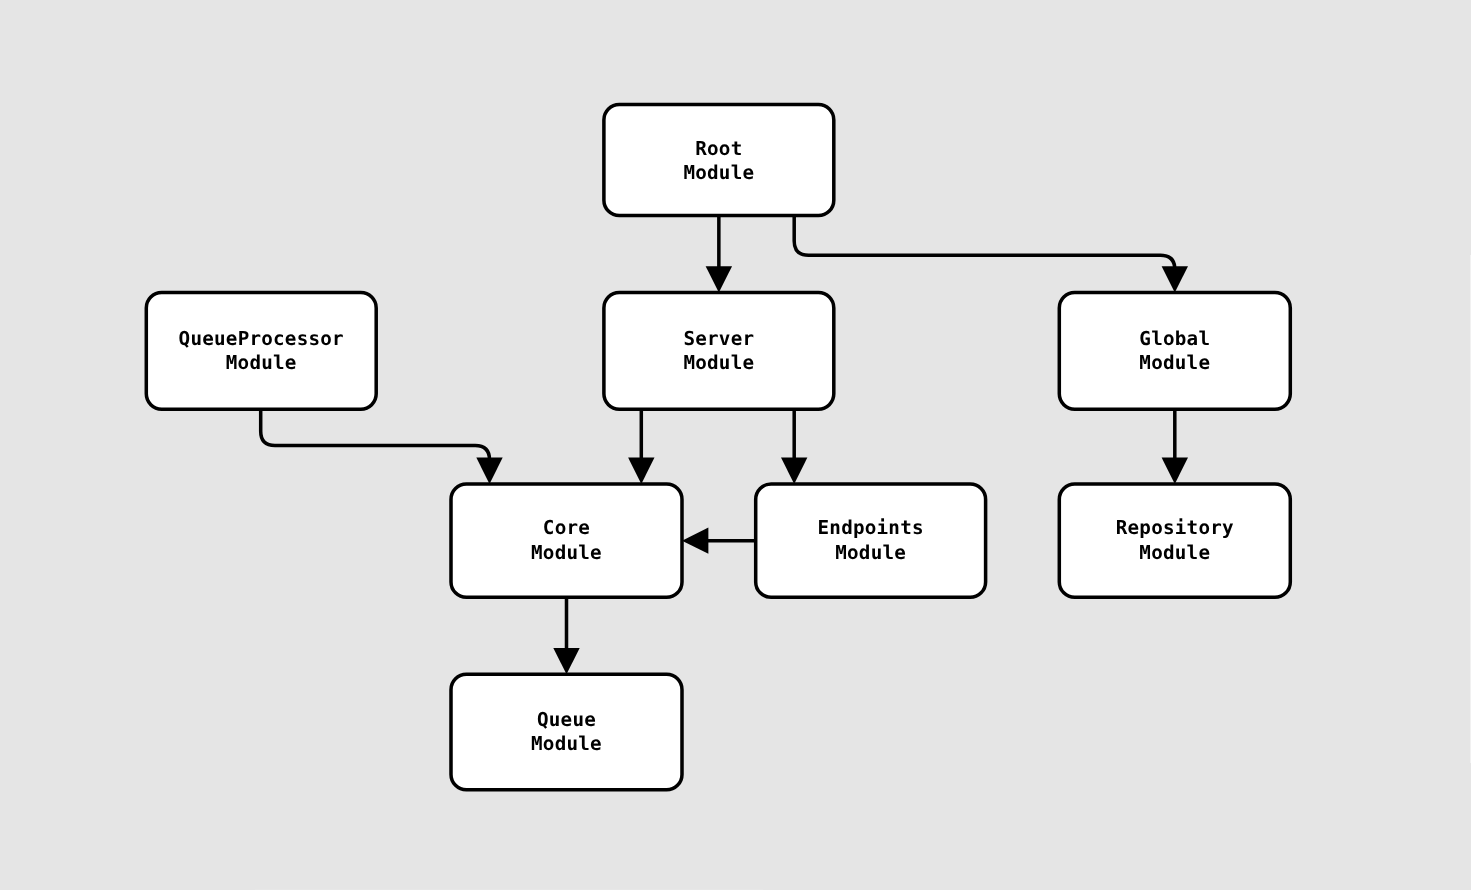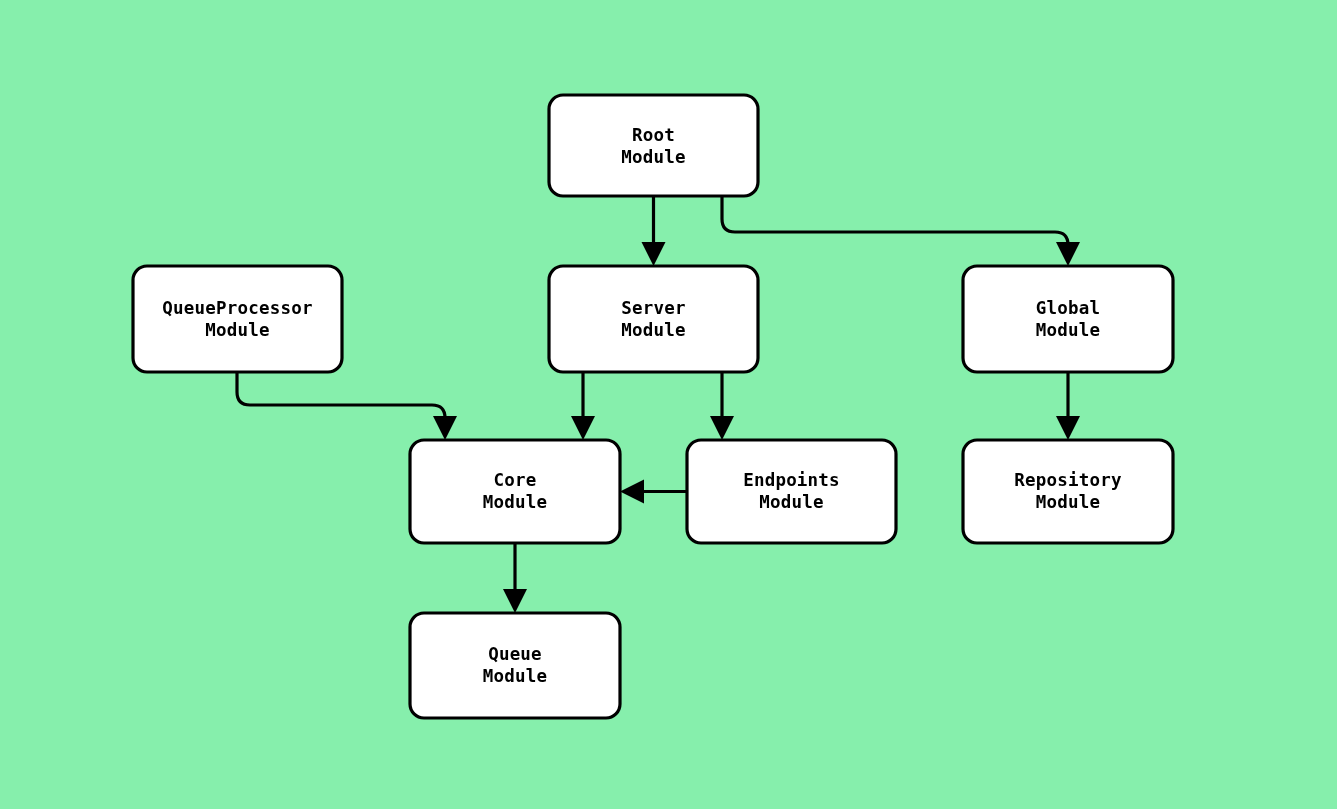--- a/index.html
+++ b/index.html
@@ -11,21 +11,21 @@
   body {
     width: 1337px;
     height: 809px;
     overflow: hidden;
     font-family: "DejaVu Sans Mono", "Liberation Mono", monospace;
   }
   #diagram-root {
     position: relative;
     width: 1337px;
     height: 809px;
-    background: #86efac;
+    background: #e5e5e5;
   }
   #diagram-svg {
     position: absolute;
     top: 0;
     left: 0;
     width: 1337px;
     height: 809px;
     display: block;
   }
   .node-label {

